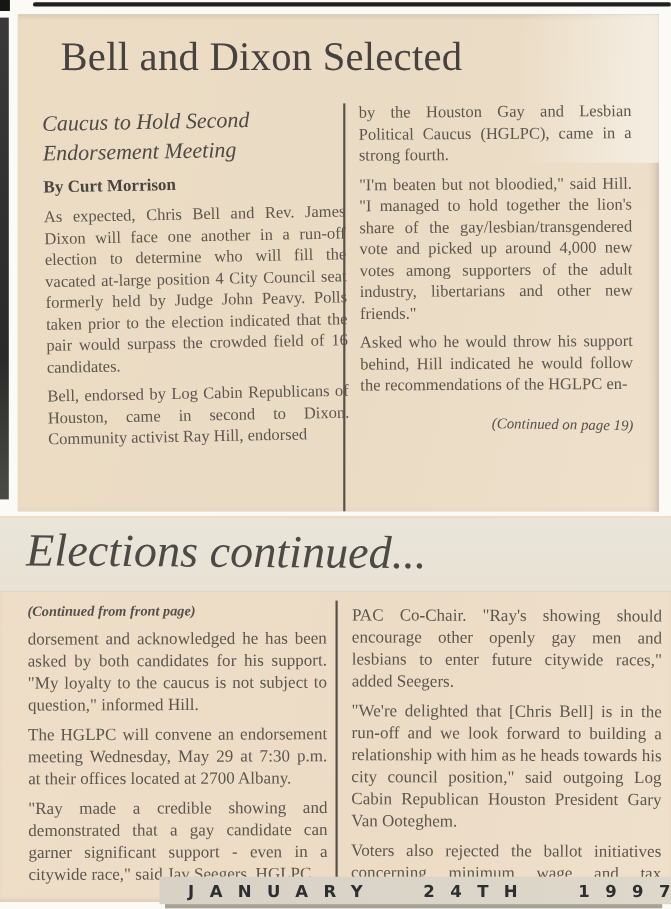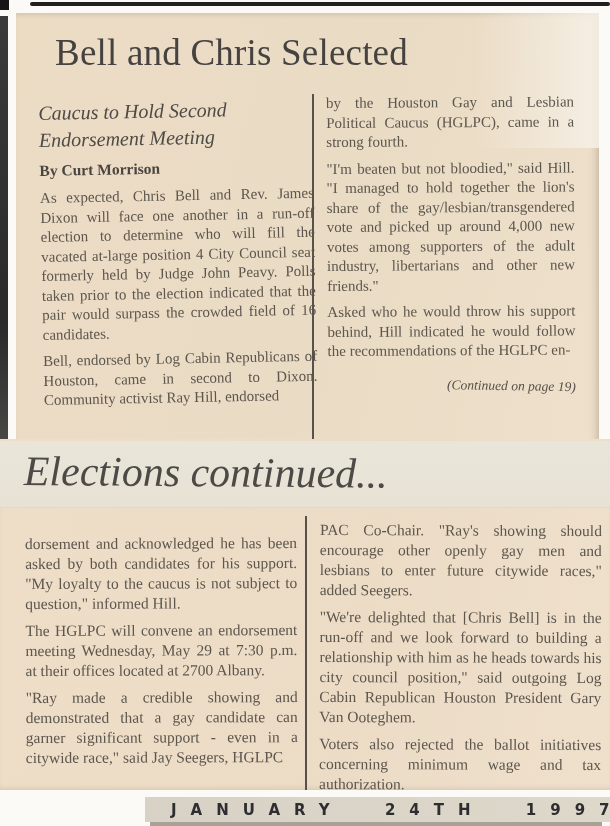--- a/index.html
+++ b/index.html
@@ -33,33 +33,33 @@
   .divider{width:2px;background:#56514b;margin-left:0;}
   .subhead{font-style:italic;font-size:20px;line-height:27px;color:#4e4a45;margin:6px 0 0 0;width:250px;}
   .byline{font-weight:bold;font-size:15.5px;line-height:20px;color:#4a453f;margin-top:7px;}
   .body-copy{margin-top:8px;}
   .body-copy p{margin:0 0 7px 0;font-size:15px;line-height:19.5px;color:#5c564d;text-align:justify;}
   .col-right .body-copy{margin-top:0;}
   .continued-note{font-style:italic;font-size:13.5px;color:#565049;text-align:right;margin-top:16px;transform:rotate(1.3deg);}
 
   
   .clipping-cont{
-    position:absolute;top:439px;left:0;width:610px;height:351px;
+    position:absolute;top:469px;left:0;width:610px;height:351px;
     background:linear-gradient(100deg,#eedec8 0%,#ecdcc6 60%,#efe0cc 100%);
     box-shadow:inset 0 -4px 6px -4px rgba(110,92,70,.25);
     overflow:hidden;
   }
   .band{height:66px;background:linear-gradient(#e9e5d9,#e7e2d4);border-bottom:1px solid rgba(90,80,60,.08);}
   .cont-headline{font-style:italic;font-size:42px;line-height:60px;color:#4c4a47;margin:2px 0 0 24px;transform:rotate(0.4deg);transform-origin:left top;}
   .columns2{display:flex;padding:8px 0 0 25px;}
   .col-left2{width:272px;transform:rotate(-0.2deg);transform-origin:left top;}
   .col-right2{width:282px;margin-left:13px;transform:rotate(0.2deg);transform-origin:left top;}
   .divider2{width:2px;background:#56514b;margin-left:8px;align-self:stretch;}
   .continued-from{font-style:italic;font-weight:bold;font-size:13px;color:#55504a;margin:2px 0 6px 0;}
-  .columns2 .body-copy{margin-top:18px;}
+  .columns2 .body-copy{margin-top:8px;}
   .columns2 .body-copy p{font-size:15.5px;line-height:20px;}
   .col-right2 .body-copy{margin-top:4px;}
 
   
   .footer-bar{
     position:absolute;left:145px;right:0;top:797px;height:25px;
     background:linear-gradient(to right,#d7d2c5,#ddd8ca);
     display:flex;align-items:center;z-index:5;
   }
   .footer-bar span{
@@ -73,21 +73,21 @@
 
 <div class="page">
 
   <div class="top-line"></div>
   <div class="corner-blob"></div>
   <div class="left-strip"></div>
 
   <div class="clipping-front">
     <div class="light-patch"></div>
     <div class="headline">
-      <div>Bell and Chris Selected</div>
+      <div>Bell and Dixon Selected</div>
     </div>
     <div class="columns">
       <div class="col-left">
         <div class="subhead">Caucus to Hold Second Endorsement Meeting</div>
         <div class="byline">By Curt Morrison</div>
         <div class="body-copy">
             <p>As expected, Chris Bell and Rev. James Dixon will face one another in a run-off election to determine who will fill the vacated at-large position 4 City Council seat formerly held by Judge John Peavy. Polls taken prior to the election indicated that the pair would surpass the crowded field of 16 candidates.</p>
             <p>Bell, endorsed by Log Cabin Republicans of Houston, came in second to Dixon. Community activist Ray Hill, endorsed</p>
           </div>
       </div>
@@ -102,20 +102,21 @@
       </div>
     </div>
   </div>
 
   <div class="clipping-cont">
     <div class="band">
       <div class="cont-headline">Elections continued...</div>
     </div>
     <div class="columns2">
       <div class="col-left2">
+        <div class="continued-from">(Continued from front page)</div>
         <div class="body-copy">
             <p>dorsement and acknowledged he has been asked by both candidates for his support. "My loyalty to the caucus is not subject to question," informed Hill.</p>
             <p>The HGLPC will convene an endorsement meeting Wednesday, May 29 at 7:30 p.m. at their offices located at 2700 Albany.</p>
             <p>"Ray made a credible showing and demonstrated that a gay candidate can garner significant support - even in a citywide race," said Jay Seegers, HGLPC</p>
           </div>
       </div>
       <div class="divider2"></div>
       <div class="col-right2">
         <div class="body-copy">
             <p>PAC Co-Chair.  "Ray's showing should encourage other openly gay men and lesbians to enter future citywide races," added Seegers.</p>

